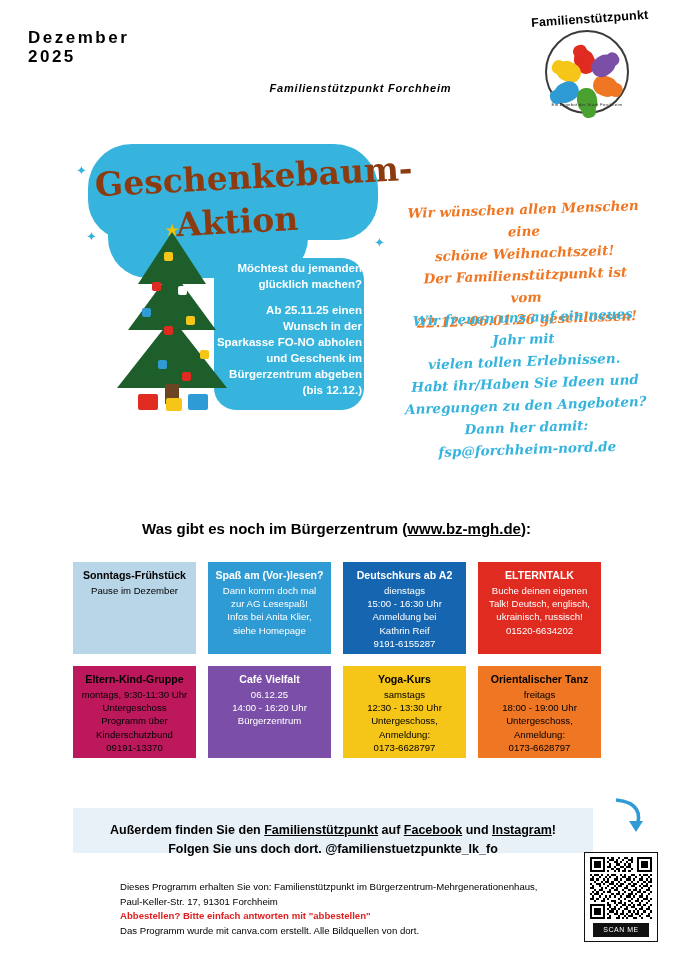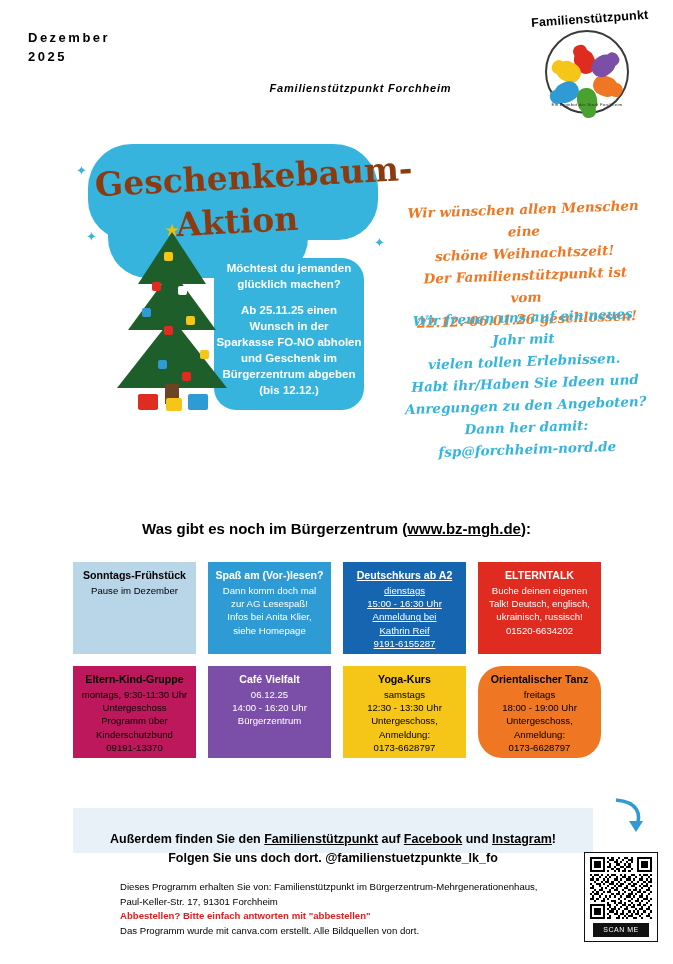--- a/index.html
+++ b/index.html
@@ -19,21 +19,21 @@
   
   .header {
     position: absolute;
     top: 0; left: 0; right: 0;
     height: 118px;
   }
   .month {
     position: absolute;
     left: 28px;
     top: 28px;
-    font-size: 13px;
+    font-size: 17px;
     font-weight: bold;
     letter-spacing: 2.5px;
     line-height: 19px;
     width: 120px;
   }
   .prog-title {
     position: absolute;
     left: 0; right: 0;
     top: 32px;
     text-align: center;
@@ -146,21 +146,21 @@
     transform: rotate(-3deg);
     text-align: center;
   }
   .ask-text {
     position: absolute;
     left: 216px; top: 142px;
     width: 146px;
     color: #ffffff;
     font-size: 11.5px;
     font-weight: bold;
-    text-align: center;
+    text-align: right;
     line-height: 16px;
   }
   .ask-text .gap { display:block; height: 10px; }
 
   
   .tree {
     position: absolute;
     left: 112px; top: 108px;
     width: 120px; height: 196px;
   }
@@ -269,21 +269,21 @@
   .card .c-body { display: block; }
   .card .c-body .ln { display: block; }
 
   
   .social {
     position: absolute;
     left: 73px; top: 808px;
     width: 520px; height: 45px;
     background: #e8f1f7;
     box-sizing: border-box;
-    padding-top: 22px;
+    padding-top: 13px;
     text-align: center;
     font-size: 12.5px;
     font-weight: bold;
     line-height: 19px;
   }
   .social u { text-decoration: underline; }
 
   .arrow {
     position: absolute;
     left: 612px; top: 798px;
@@ -429,21 +429,21 @@
   </div>
   <div class="card" style="background:#2f9bd4; color:#fff;">
     <span class="c-title">Spaß am (Vor-)lesen?</span>
     <span class="c-body">
       <span class="ln">Dann komm doch mal</span>
       <span class="ln">zur AG Lesespaß!</span>
       <span class="ln">Infos bei Anita Klier,</span>
       <span class="ln">siehe Homepage</span>
     </span>
   </div>
-  <div class="card" style="background:#1565b0; color:#fff;text-decoration:underline;">
+  <div class="card" style="background:#1565b0; color:#fff;">
     <span class="c-title">Deutschkurs ab A2</span>
     <span class="c-body">
       <span class="ln">dienstags</span>
       <span class="ln">15:00 - 16:30 Uhr</span>
       <span class="ln">Anmeldung bei</span>
       <span class="ln">Kathrin Reif</span>
       <span class="ln">9191-6155287</span>
     </span>
   </div>
   <div class="card" style="background:#e02b20; color:#fff;">
@@ -476,21 +476,21 @@
   <div class="card" style="background:#f5c518; color:#000;">
     <span class="c-title">Yoga-Kurs</span>
     <span class="c-body">
       <span class="ln">samstags</span>
       <span class="ln">12:30 - 13:30 Uhr</span>
       <span class="ln">Untergeschoss,</span>
       <span class="ln">Anmeldung:</span>
       <span class="ln">0173-6628797</span>
     </span>
   </div>
-  <div class="card" style="background:#ef7622; color:#000;border-radius:24px;">
+  <div class="card" style="background:#ef7622; color:#000;">
     <span class="c-title">Orientalischer Tanz</span>
     <span class="c-body">
       <span class="ln">freitags</span>
       <span class="ln">18:00 - 19:00 Uhr</span>
       <span class="ln">Untergeschoss,</span>
       <span class="ln">Anmeldung:</span>
       <span class="ln">0173-6628797</span>
     </span>
   </div>
 </div>

